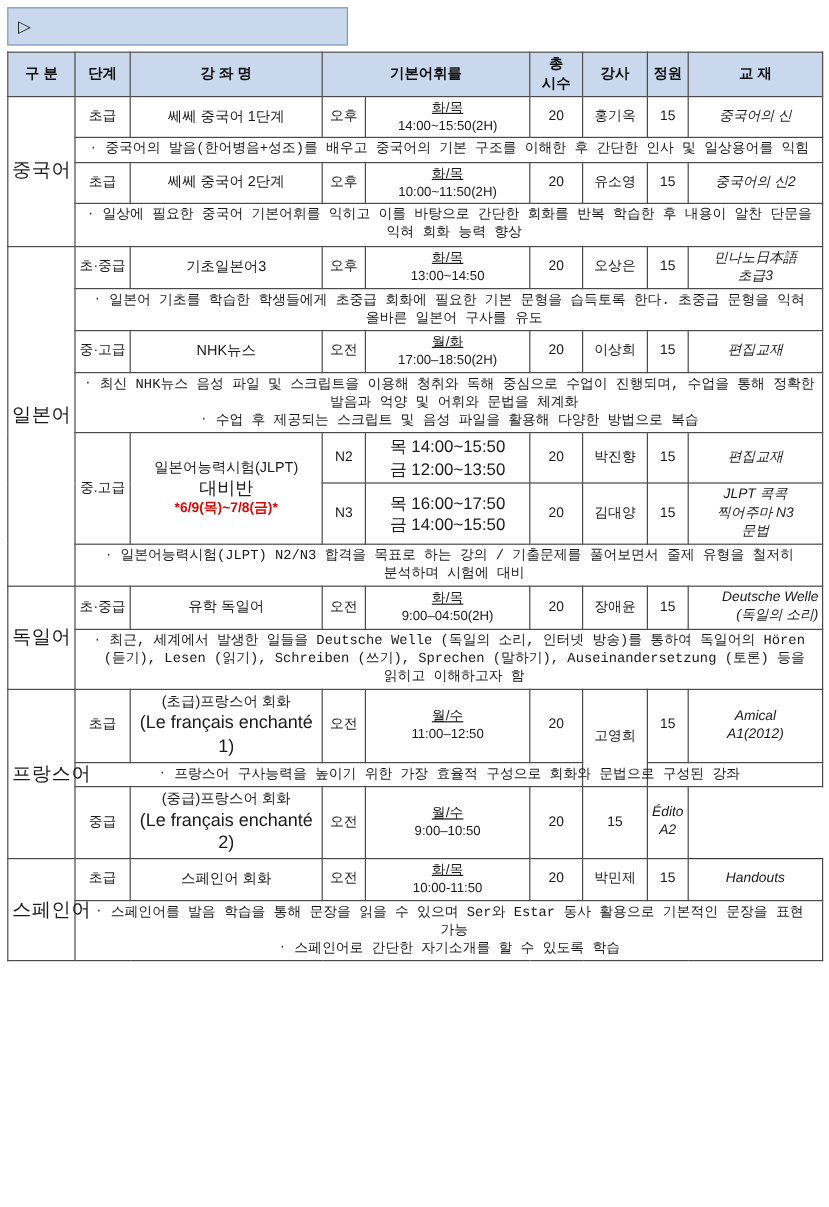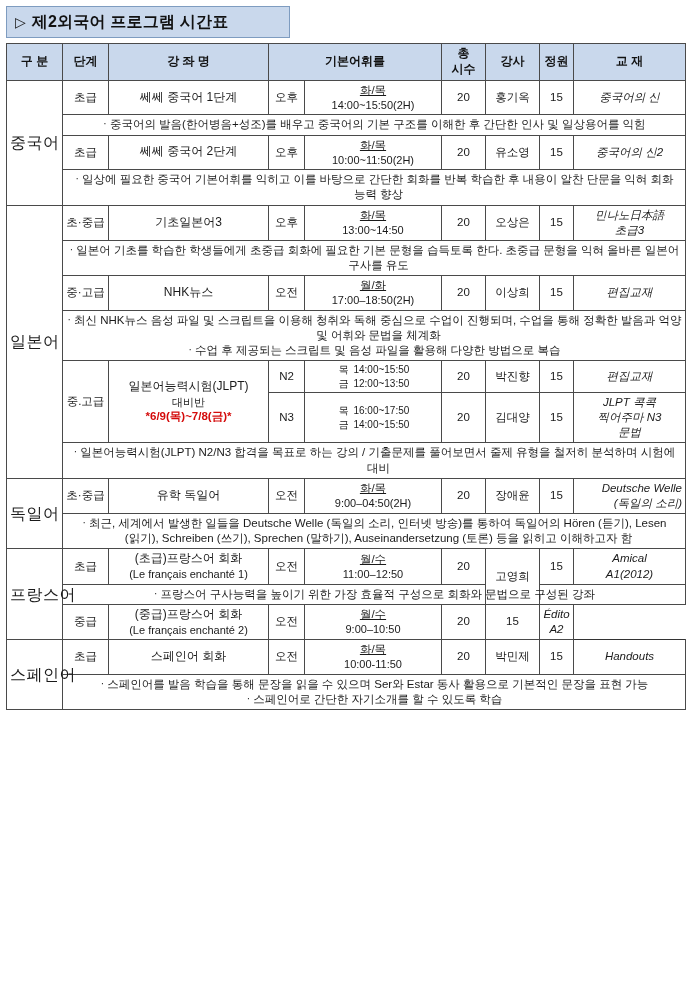--- a/index.html
+++ b/index.html
@@ -89,21 +89,21 @@
     font-size: 16px;
     font-weight: 400;
     letter-spacing: 0.5px;
     margin-top: 26px;
   }
   .cell-course {
     font-size: 12px;
   }
   .cell-course .sub {
     display: block;
-    font-size: 11px;
+    font-size: 15px;
   }
   .cell-course .red {
     display: block;
     color: #d40a0a;
     font-weight: 700;
     font-size: 11.5px;
   }
   .cell-time .day {
     display: block;
     font-size: 11.5px;
@@ -111,41 +111,42 @@
   }
   .cell-time .hrs {
     display: block;
     font-size: 11px;
   }
   .cell-time.two-line-left {
     text-align: center;
   }
   .cell-time.two-line-left .line {
     display: block;
-    font-size: 10px;
+    font-size: 14px;
     white-space: nowrap;
   }
   .cell-time.two-line-left .line .d {
     display: inline-block;
     width: 14px;
     text-align: center;
   }
   .cell-book {
     font-size: 11.5px;
     font-style: italic;
   }
   .cell-book .bk-line { display: block; }
   .cell-book.left-al { text-align: right; padding-left: 4px; }
 
   
   td.desc {
     text-align: left;
     padding: 4px 6px 5px 6px;
     font-size: 11.5px;
     line-height: 1.5;
+    font-family: Liberation Mono, monospace;
   }
   td.desc .bullet-line {
     display: block;
     text-indent: -8px;
     padding-left: 9px;
     word-break: keep-all;
   }
   td.desc .bullet-line .dot {
     font-size: 10px;
     vertical-align: 1px;
@@ -156,21 +157,20 @@
     border-top: 1.6px solid #333333;
   }
 </style>
 </head>
 <body>
 
 <div class="page">
 
   <div class="title-bar">
     <span class="title-marker">▷</span>
-    <span class="title-text">제2외국어 프로그램 시간표</span>
   </div>
 
   <table class="sched">
     <colgroup>
       <col class="c-group">
         <col class="c-level">
         <col class="c-course">
       <col class="c-ampm">
         <col class="c-time">
         <col class="c-hours">

